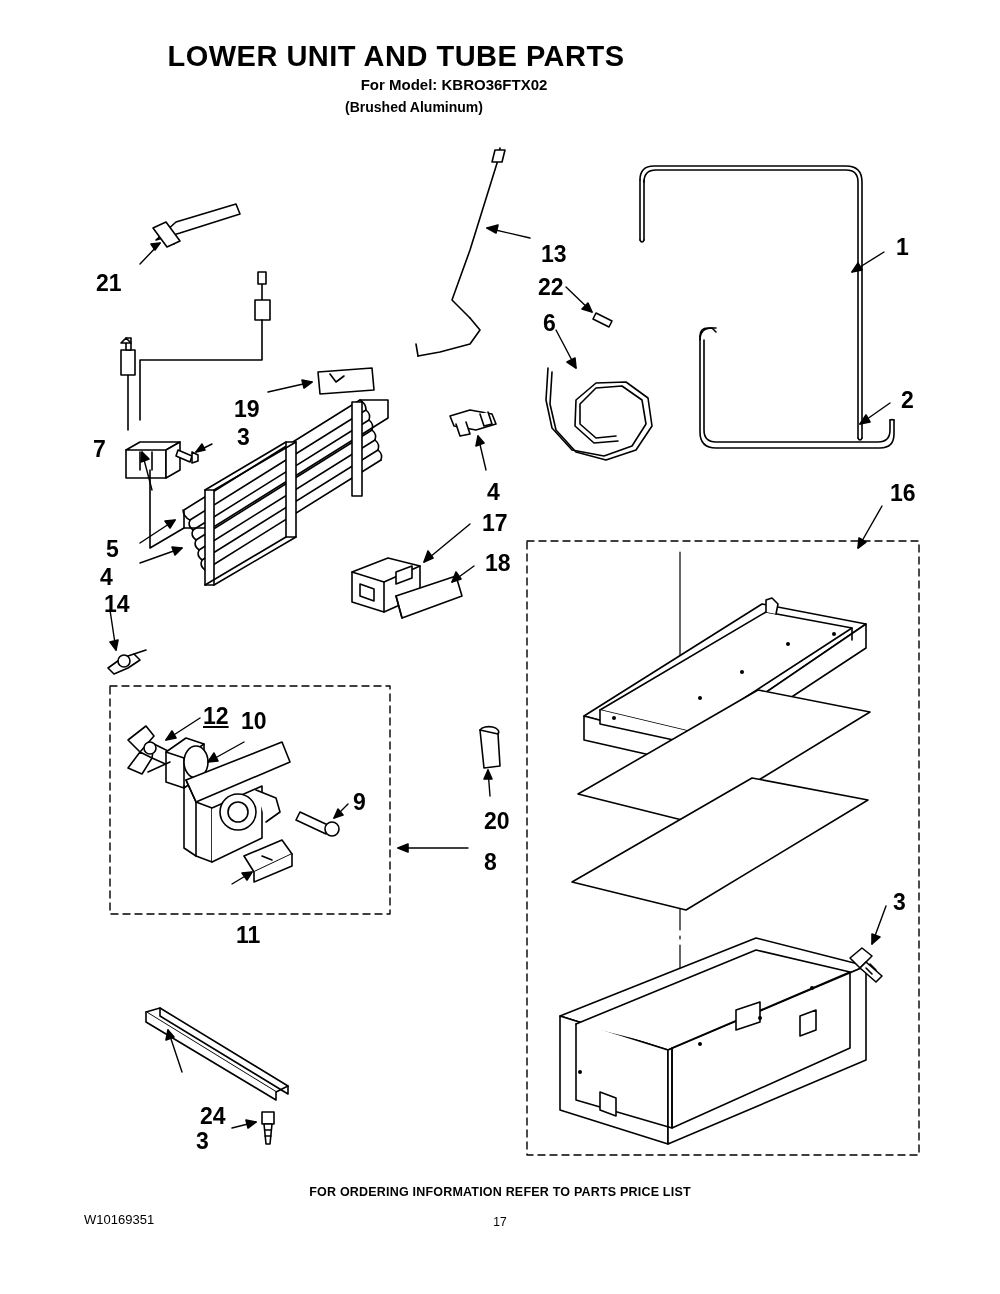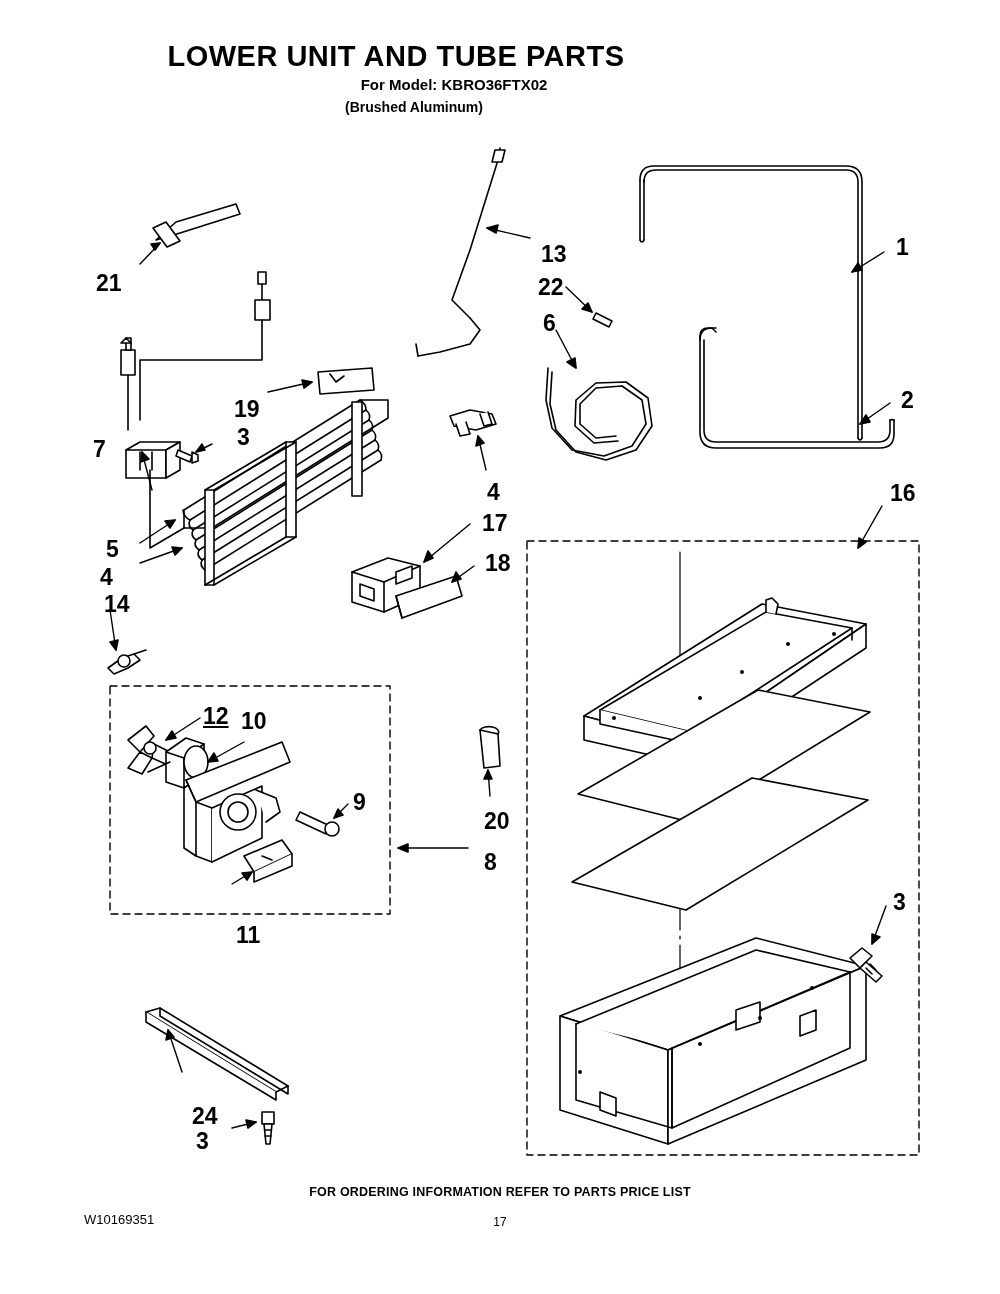--- a/index.html
+++ b/index.html
@@ -400,20 +400,20 @@
   <div class="callout" style="left:100px; top:566px;">4</div>
   <div class="callout" style="left:485px; top:552px;">18</div>
   <div class="callout" style="left:104px; top:593px;">14</div>
   <div class="callout" style="left:203px; top:705px;text-decoration:underline;">12</div>
   <div class="callout" style="left:241px; top:710px;">10</div>
   <div class="callout" style="left:353px; top:791px;">9</div>
   <div class="callout" style="left:484px; top:810px;">20</div>
   <div class="callout" style="left:484px; top:851px;">8</div>
   <div class="callout" style="left:210px; top:924px;margin-left:26px;">11</div>
   <div class="callout" style="left:893px; top:891px;">3</div>
-  <div class="callout" style="left:192px; top:1105px;text-align:center;">24</div>
+  <div class="callout" style="left:200px; top:1105px;text-align:center;">24</div>
   <div class="callout" style="left:196px; top:1130px;">3</div>
 
   <div class="footer-note">FOR ORDERING INFORMATION REFER TO PARTS PRICE LIST</div>
   <div class="doc-id">W10169351</div>
   <div class="page-num">17</div>
 
 </div>
 
 </body></html>

